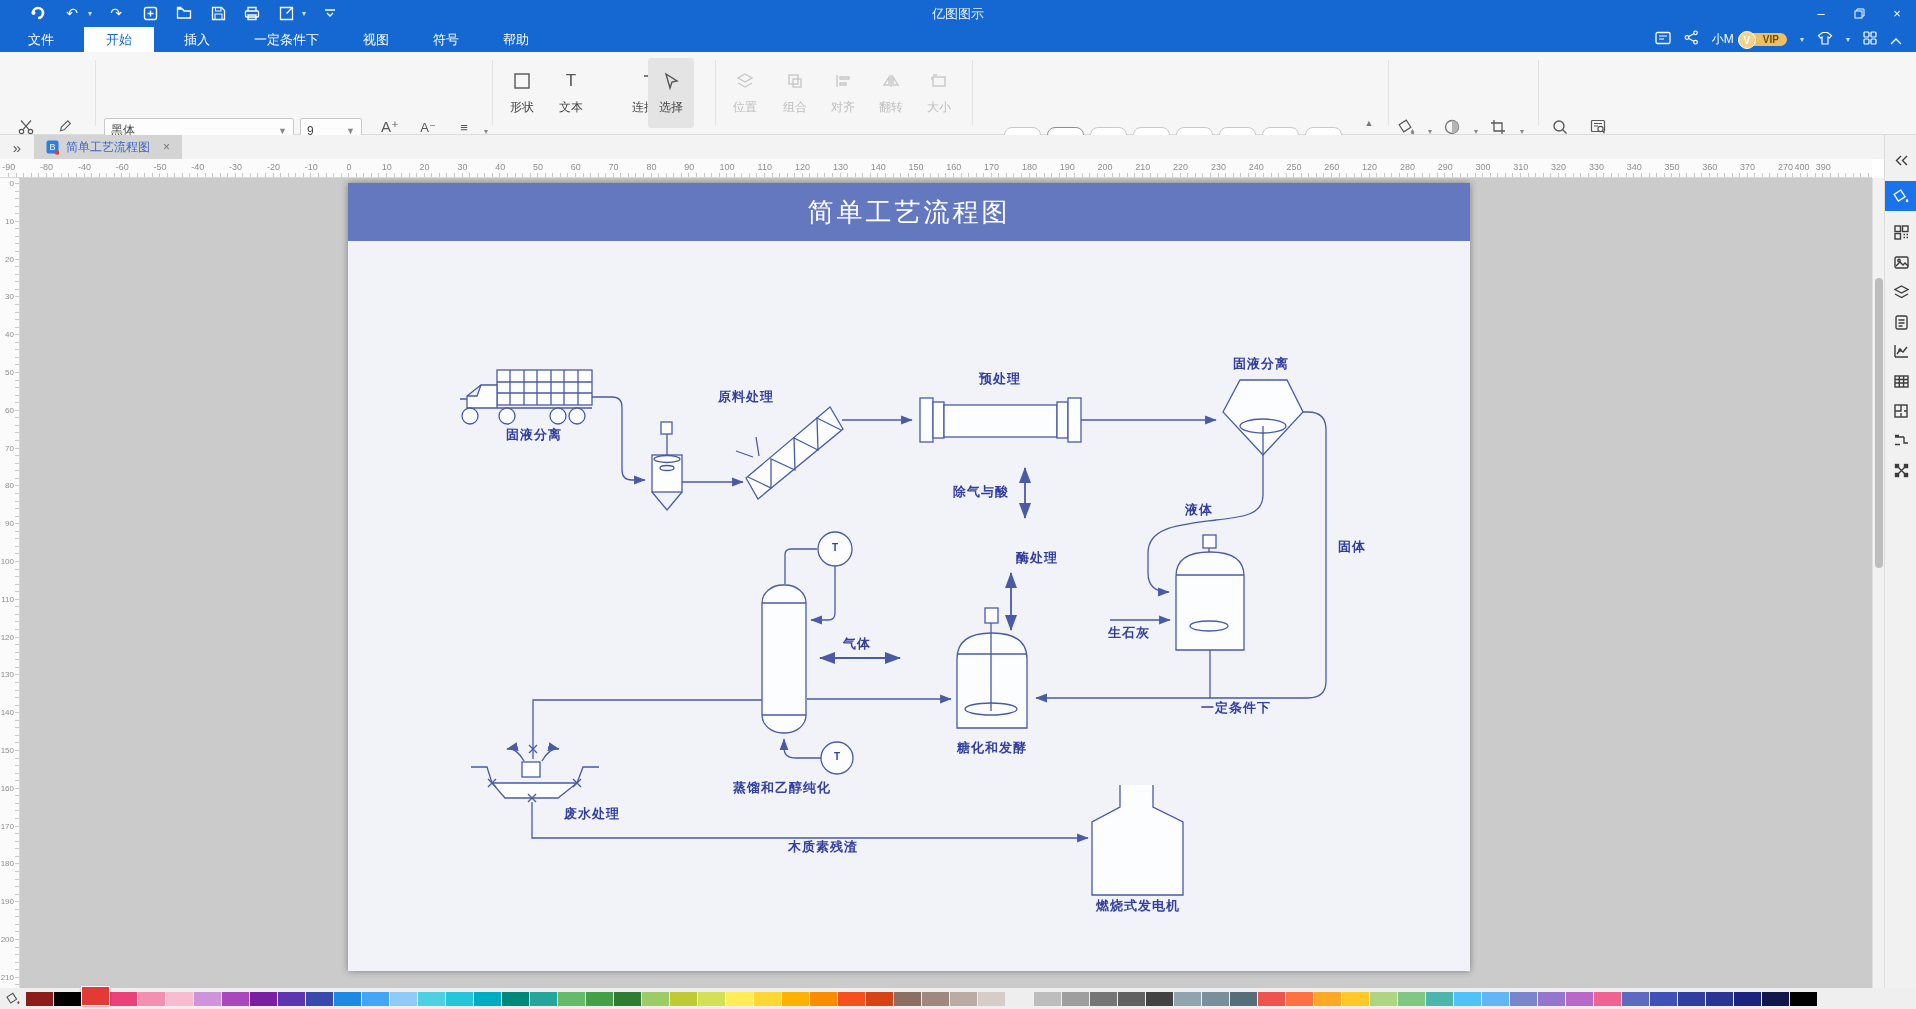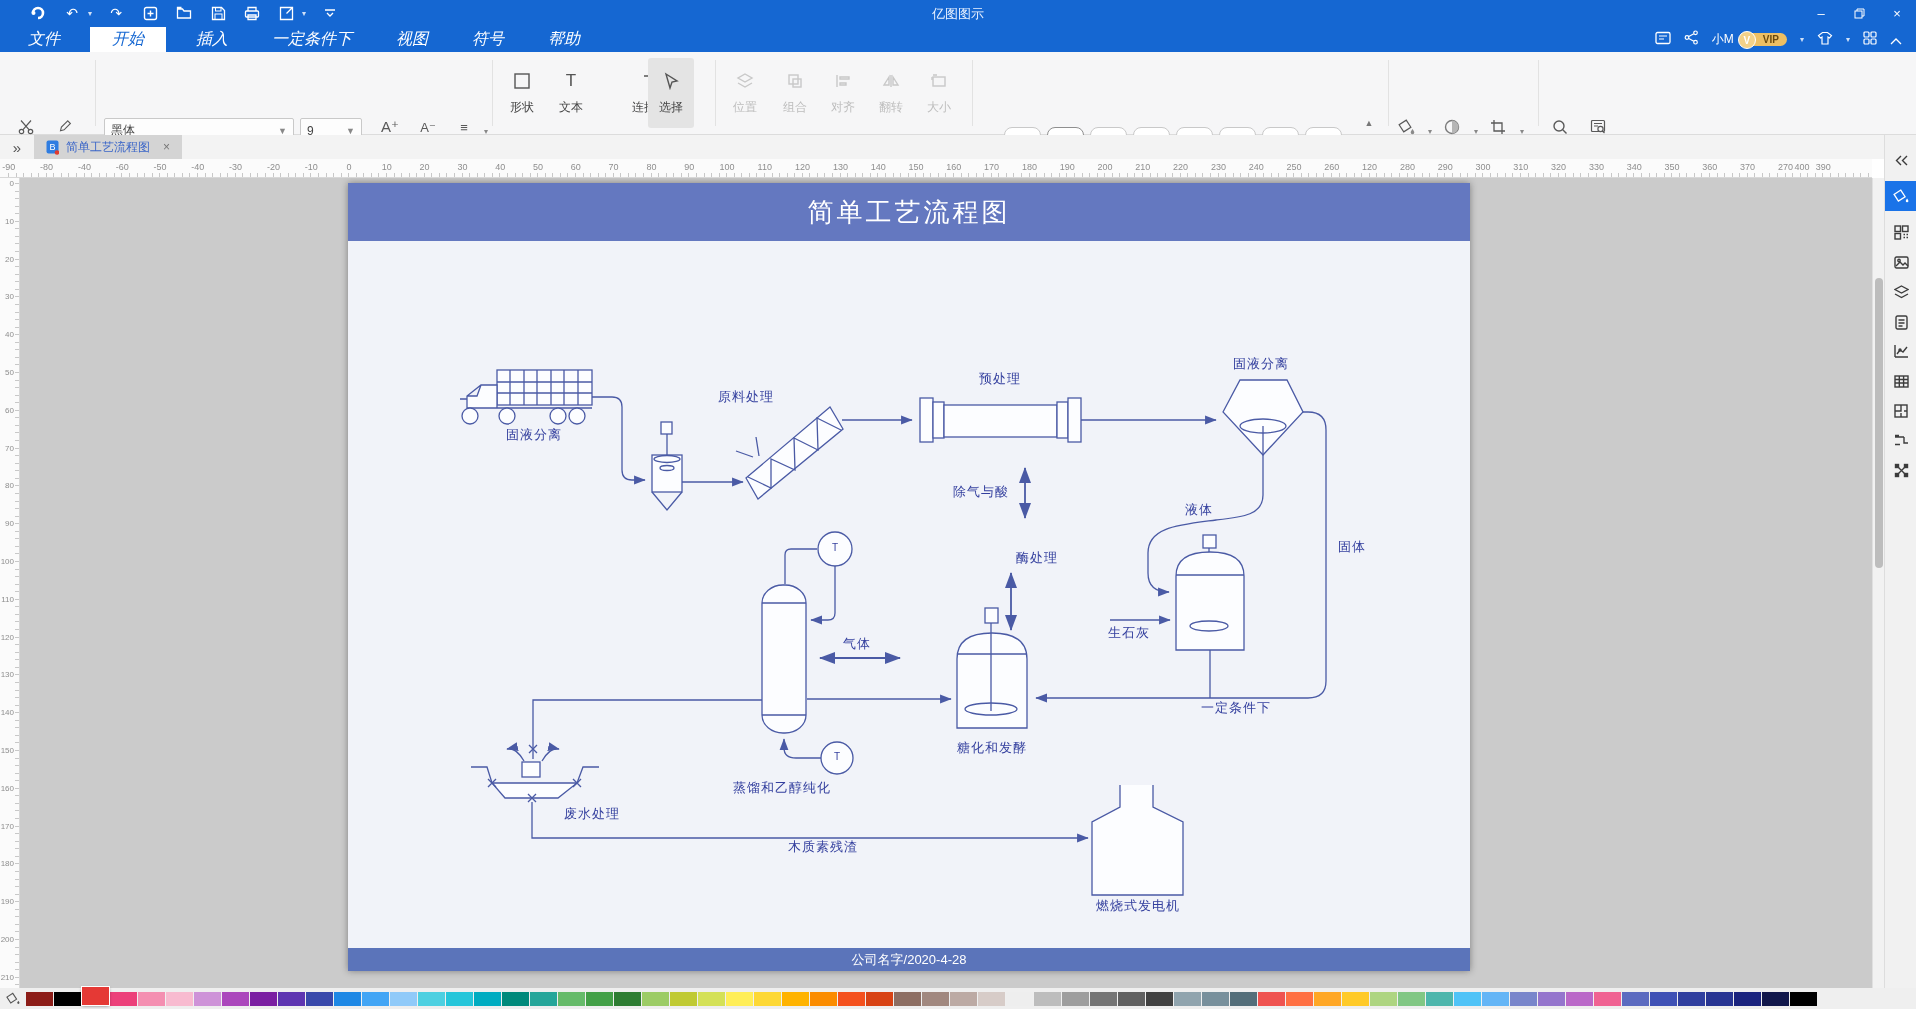--- a/index.html
+++ b/index.html
@@ -10,21 +10,21 @@
   
   #titlebar { left:0; top:0; width:1916px; height:27px; background:#1567d2; color:#fff; }
   #quick-icons { left:28px; top:2px; height:22px; display:flex; align-items:center; gap:14px; color:#fff; }
   .qi { width:20px; height:20px; display:flex; align-items:center; justify-content:center; font-size:14px; cursor:pointer; }
   .qi svg { display:block; }
   .caret { font-size:8px; color:#cfe0f7; margin-left:-8px; }
   #app-title { left:0; top:0; width:1916px; height:27px; display:flex; align-items:center; justify-content:center; font-size:13px; color:#eaf2ff; pointer-events:none; }
   #win-controls { right:0; top:0; height:27px; display:flex; }
   .winbtn { width:38px; height:27px; display:flex; align-items:center; justify-content:center; font-size:13px; color:#fff; cursor:pointer; }
   #menubar { left:0; top:27px; width:1916px; height:25px; background:#1567d2; display:flex; align-items:stretch; }
-  .menu-item { padding:0 22px; display:flex; align-items:center; font-size:16px; color:#fff; cursor:pointer;font-style:italic; }
+  .menu-item { padding:0 22px; display:flex; align-items:center; font-size:13px; color:#fff; cursor:pointer; }
   .menu-item.active { background:#fff; color:#1567d2; }
   #menu-right { position:absolute; right:14px; top:27px; height:25px; display:flex; align-items:center; gap:13px; color:#fff; }
   .vip-pill { background:#edbf63; color:#6b4a0e; font-size:10px; font-weight:bold; border-radius:8px; padding:1px 8px 1px 16px; position:relative; }
   .vip-v { position:absolute; left:-9px; top:-2px; width:18px; height:18px; border-radius:50%; background:#f3d189; border:1px solid #fff; color:#fff; font-size:10px; display:flex; align-items:center; justify-content:center; }
   .mr-user { font-size:12px; }
 
   
   #ribbon { left:0; top:52px; width:1916px; height:83px; background:#f6f6f7; border-bottom:1px solid #dcdcdc; }
   .sep { position:absolute; top:8px; width:1px; height:66px; background:#e2e2e2; }
   .sm-ic { position:absolute; width:24px; height:24px; display:flex; align-items:center; justify-content:center; color:#595959; font-size:13px; cursor:pointer; }
@@ -55,21 +55,21 @@
   #vruler .ticks { position:absolute; top:5px; right:0; height:100%; width:4px;
       background:repeating-linear-gradient(180deg,#c8c8c8 0 1px,transparent 1px 7.56px); }
   .vnum { position:absolute; font-size:8px; color:#8e8e8e; right:5px; transform:translateY(-50%); }
 
   
   #viewport { left:20px; top:178px; width:1852px; height:810px; background:#cbcbcb; overflow:hidden; }
   #page { position:absolute; left:328px; top:5px; width:1122px; height:788px; background:#f1f3f9; box-shadow:0 0 7px rgba(0,0,0,.38); }
   #page-banner { position:absolute; left:0; top:0; width:1122px; height:58px; background:#6478c0; color:#fff; display:flex; align-items:center; justify-content:center; font-size:26px; letter-spacing:3px; }
   #page-footer { position:absolute; left:0; top:765px; width:1122px; height:23px; background:#5b74ba; color:#fff; display:flex; align-items:center; justify-content:center; font-size:13px; }
   #diagram-svg { position:absolute; left:0; top:0; }
-  .dlabel { position:absolute; transform:translateX(-50%); font-size:13px; font-weight:normal; color:#333f9e; letter-spacing:1px; white-space:nowrap; cursor:default; }
+  .dlabel { position:absolute; transform:translateX(-50%); font-size:13px; font-weight:bold; color:#333f9e; letter-spacing:1px; white-space:nowrap; cursor:default; }
   .dlabel.gauge { font-size:10px; letter-spacing:0; }
 
   
   #vscroll { left:1872px; top:178px; width:12px; height:810px; background:#f2f2f2; border-left:1px solid #e0e0e0; }
   #vthumb { position:absolute; left:2px; width:8px; border-radius:4px; background:#bdbdbd; }
   #sidebar { left:1884px; top:135px; width:32px; height:853px; background:#f1f1f1; border-left:1px solid #ddd; }
   .sb-ic { position:absolute; left:0; width:32px; height:30px; display:flex; align-items:center; justify-content:center; color:#3c3c3c; cursor:pointer; }
   .sb-ic svg { stroke:#3c3c3c; fill:none; stroke-width:1.4; }
   .sb-ic.active { background:#1a73e8; }
   .sb-ic.active svg { stroke:#fff; }
@@ -485,23 +485,20 @@
     <span class="vnum" style="top: 723.2px;">190</span>
     <span class="vnum" style="top: 761px;">200</span>
     <span class="vnum" style="top: 798.8px;">210</span>
   </div>
 
 <div class="abs" id="viewport">
   <div id="page">
     <div id="page-banner">
         <span>简单工艺流程图</span>
       </div>
-    <div id="page-footer">
-        <span>公司名字/2020-4-28</span>
-      </div>
 
     <svg id="diagram-svg" width="1122" height="788" viewBox="0 0 1122 788">
       <defs>
         <marker id="ae" orient="auto" markerWidth="9" markerHeight="7" refX="7.5" refY="3" viewBox="0 0 8 6">
             <path d="M0,0L8,3L0,6Z" fill="#4a5aa5"></path>
           </marker>
         <marker id="as" orient="auto-start-reverse" markerWidth="9" markerHeight="7" refX="7.5" refY="3" viewBox="0 0 8 6">
             <path d="M0,0L8,3L0,6Z" fill="#4a5aa5"></path>
           </marker>
       </defs>

